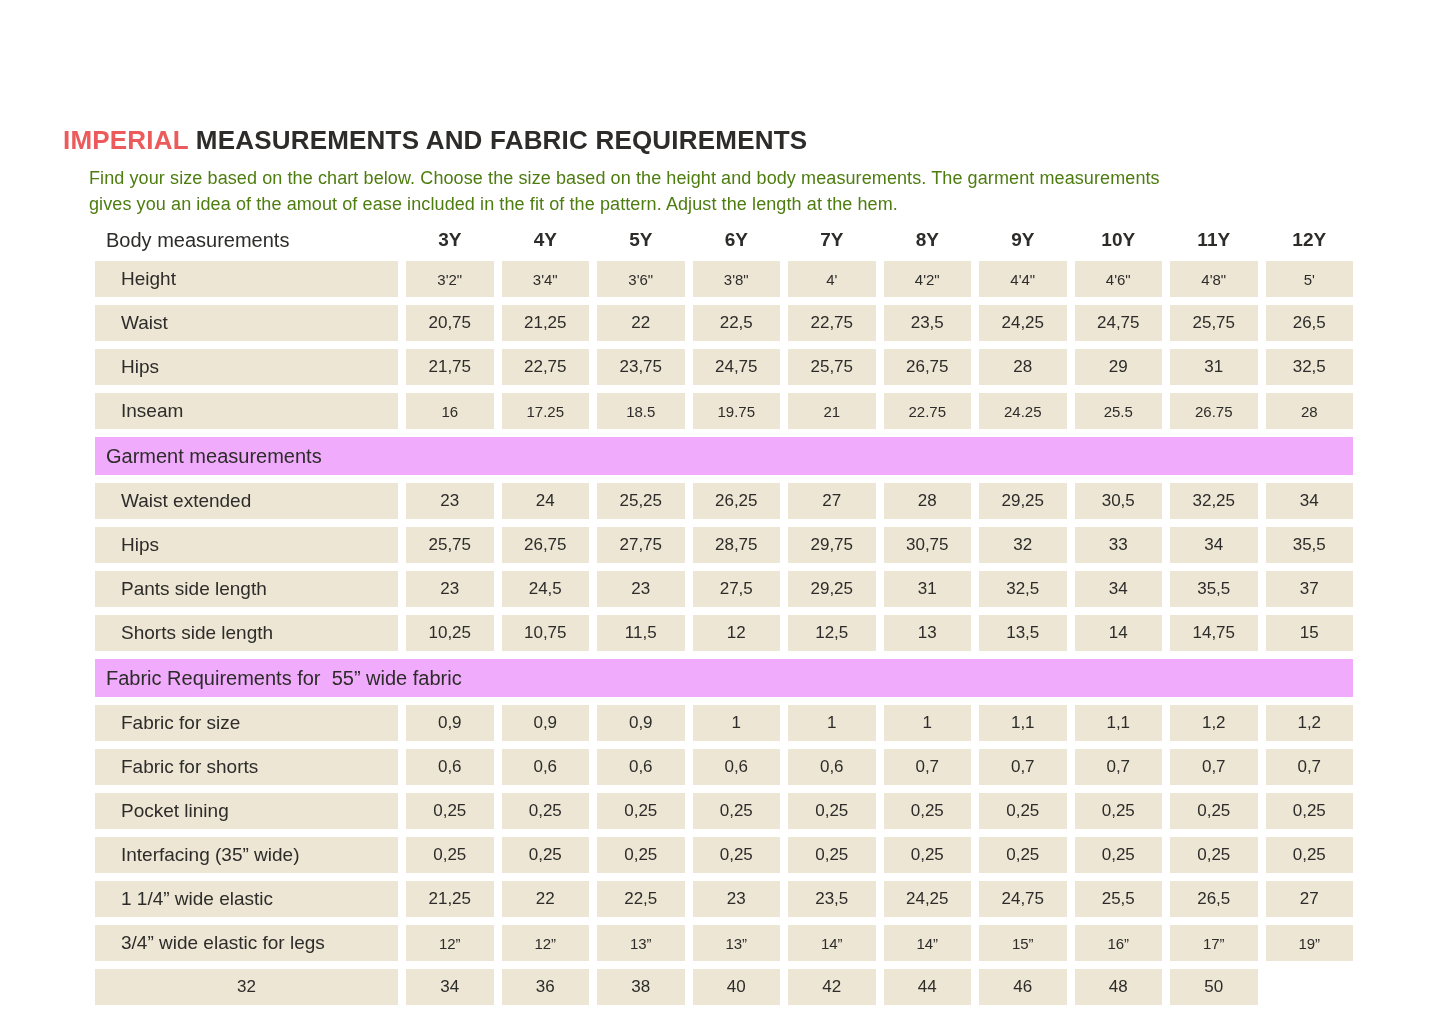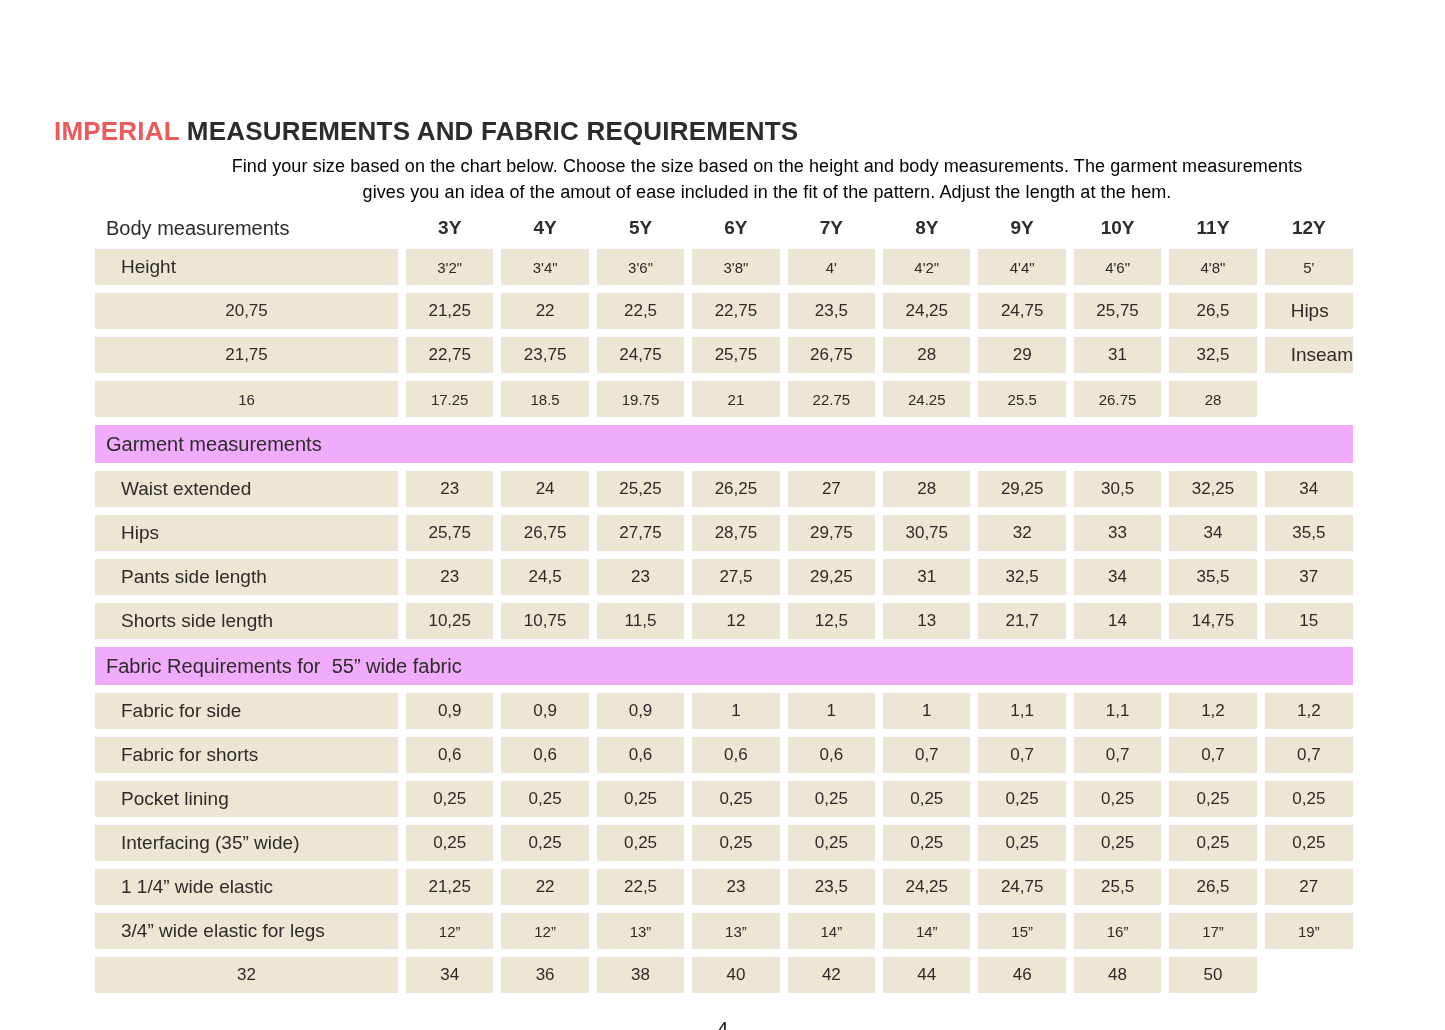--- a/index.html
+++ b/index.html
@@ -9,35 +9,34 @@
     background: #ffffff;
     font-family: "Liberation Sans", sans-serif;
     color: #2d2c2a;
     overflow: hidden;
   }
   .page {
     width: 1445px; height: 1030px;
     position: relative;
   }
   .doc-title {
-    margin: 0;
+    margin: 9px;
     padding: 116px 0 0 54px;
     font-size: 26px;
     font-weight: 700;
     letter-spacing: 0.2px;
     color: #2d2c2a;
   }
   .doc-title .accent { color: #ed5a5c; }
   .intro {
     margin: 6px 0 0 89px;
     font-size: 18px;
     line-height: 26px;
-    color: #000000;
+    color: #4d7c0f;
     letter-spacing: 0.1px;
-    text-align: center;
   }
   .grid {
     margin: 10px 0 0 95px;
     width: 1258px;
     display: grid;
     grid-template-columns: 303px repeat(10, 1fr);
     gap: 8px;
   }
   .cell {
     background: #ede6d4;
@@ -112,20 +111,21 @@
       <div class="cell val-cell small">3'2"</div>
       <div class="cell val-cell small">3'4"</div>
       <div class="cell val-cell small">3'6"</div>
       <div class="cell val-cell small">3'8"</div>
       <div class="cell val-cell small">4'</div>
       <div class="cell val-cell small">4'2"</div>
       <div class="cell val-cell small">4'4"</div>
       <div class="cell val-cell small">4'6"</div>
       <div class="cell val-cell small">4'8"</div>
       <div class="cell val-cell small">5'</div>
+      <div class="cell label-cell">Waist</div>
       <div class="cell val-cell">20,75</div>
       <div class="cell val-cell">21,25</div>
       <div class="cell val-cell">22</div>
       <div class="cell val-cell">22,5</div>
       <div class="cell val-cell">22,75</div>
       <div class="cell val-cell">23,5</div>
       <div class="cell val-cell">24,25</div>
       <div class="cell val-cell">24,75</div>
       <div class="cell val-cell">25,75</div>
       <div class="cell val-cell">26,5</div>
@@ -185,26 +185,26 @@
       <div class="cell val-cell">34</div>
       <div class="cell val-cell">35,5</div>
       <div class="cell val-cell">37</div>
       <div class="cell label-cell">Shorts side length</div>
       <div class="cell val-cell">10,25</div>
       <div class="cell val-cell">10,75</div>
       <div class="cell val-cell">11,5</div>
       <div class="cell val-cell">12</div>
       <div class="cell val-cell">12,5</div>
       <div class="cell val-cell">13</div>
-      <div class="cell val-cell">21,7</div>
+      <div class="cell val-cell">13,5</div>
       <div class="cell val-cell">14</div>
       <div class="cell val-cell">14,75</div>
       <div class="cell val-cell">15</div>
       <div class="section-header">Fabric Requirements for  55” wide fabric</div>
-      <div class="cell label-cell">Fabric for side</div>
+      <div class="cell label-cell">Fabric for size</div>
       <div class="cell val-cell">0,9</div>
       <div class="cell val-cell">0,9</div>
       <div class="cell val-cell">0,9</div>
       <div class="cell val-cell">1</div>
       <div class="cell val-cell">1</div>
       <div class="cell val-cell">1</div>
       <div class="cell val-cell">1,1</div>
       <div class="cell val-cell">1,1</div>
       <div class="cell val-cell">1,2</div>
       <div class="cell val-cell">1,2</div>

